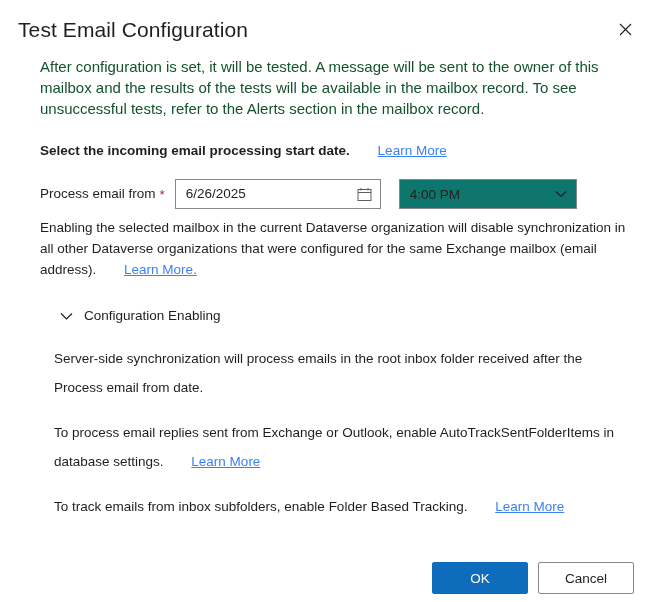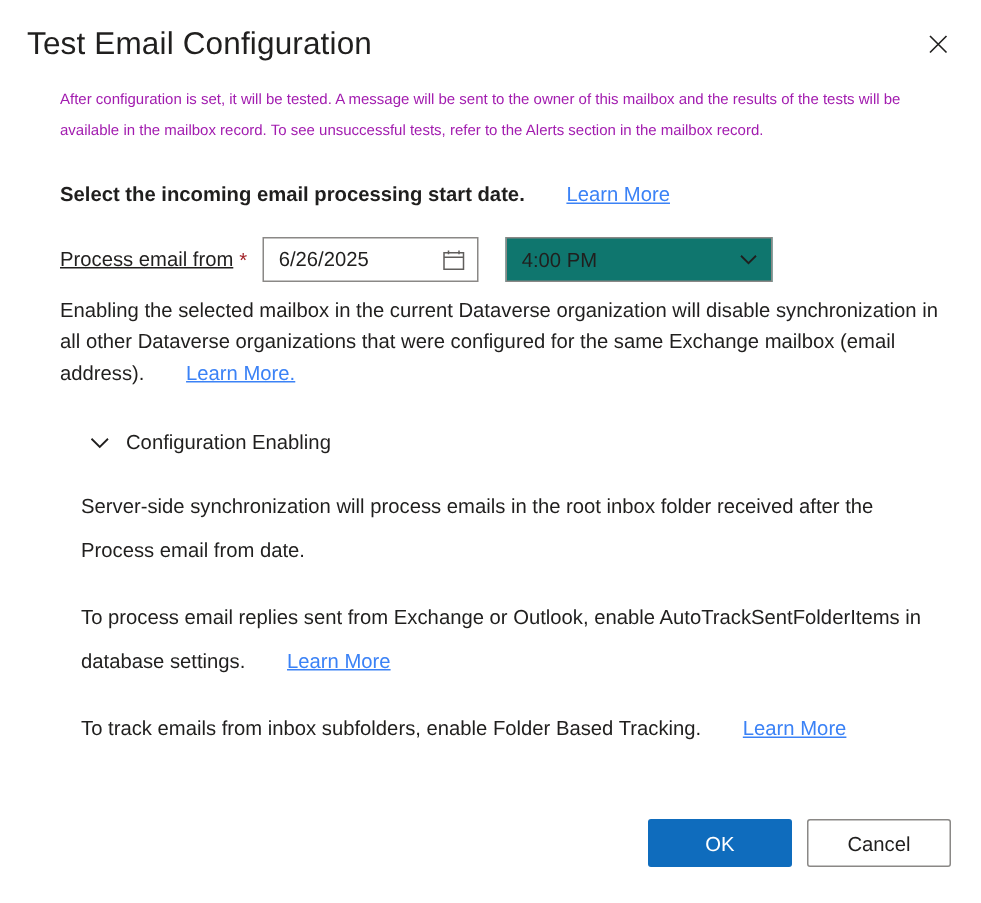--- a/index.html
+++ b/index.html
@@ -48,23 +48,23 @@
     margin-top: -2px;
   }
   .close-btn svg { display: block; }
   .body {
     padding: 0 24px 0 40px;
   }
   p {
     margin: 0;
   }
   .intro {
-    font-size: 10px;
+    font-size: 15px;
     line-height: 21px;
-    color: #a21caf;
+    color: #14532d;
     margin-top: 14px;
     max-width: 592px;
   }
   .section-label {
     margin-top: 22px;
     font-size: 13.5px;
     line-height: 20px;
     font-weight: 700;
     color: #201f1e;
   }
@@ -77,30 +77,29 @@
   }
   .field-row {
     display: flex;
     align-items: center;
     margin-top: 18px;
   }
   .field-label {
     font-size: 13.5px;
     color: #201f1e;
     line-height: 20px;
-    text-decoration: underline;
   }
   .required-star {
     color: #a4262c;
     font-size: 13.5px;
     margin-left: 4px;
     margin-right: 10px;
   }
   .date-input {
-    width: 144px;
+    width: 206px;
     height: 30px;
     box-sizing: border-box;
     border: 1px solid #8a8886;
     background: #ffffff;
     display: flex;
     align-items: center;
     justify-content: space-between;
     padding: 0 6px 0 10px;
     font-size: 13.5px;
     color: #201f1e;
@@ -174,21 +173,21 @@
     margin-top: 16px;
     font-size: 13.5px;
     line-height: 29px;
     color: #201f1e;
     max-width: 566px;
   }
   .detail-para.first { margin-top: 18px; }
   .footer {
     position: absolute;
     right: 20px;
-    bottom: 24px;
+    bottom: 8px;
     display: flex;
     align-items: center;
     gap: 10px;
   }
   .btn {
     height: 32px;
     min-width: 96px;
     box-sizing: border-box;
     font-size: 13.5px;
     font-family: "Liberation Sans", sans-serif;

